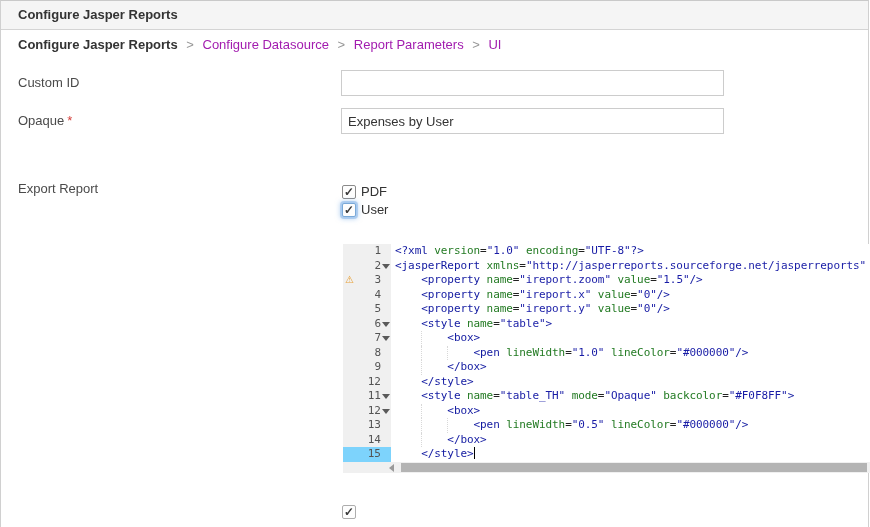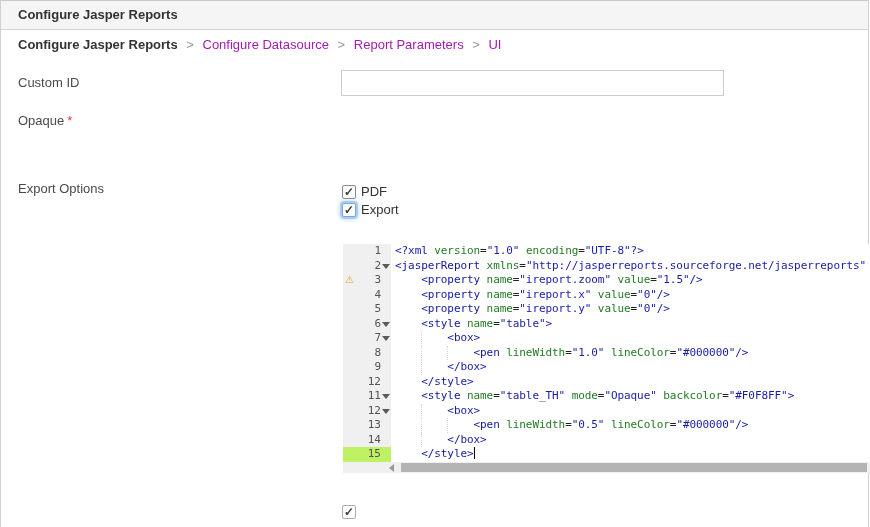--- a/index.html
+++ b/index.html
@@ -30,21 +30,21 @@
   .cb.checked:after{content:"\2713";position:absolute;left:1px;top:-1px;
     font-size:12px;line-height:14px;font-weight:bold;color:#3a3a3a;}
   .cb.focused{border-color:#7aa9d8;
     box-shadow:0 0 0 2px rgba(125,175,230,.45),0 0 5px 2px rgba(125,175,230,.55);}
   .cb-light{border-color:#adadad;}
   .cb-label{margin-left:5px;}
   
   .editor{position:absolute;left:342px;top:243px;width:527px;height:218px;background:#fff;overflow:hidden;cursor:text;}
   .gutter{position:absolute;left:0;top:0;width:48px;height:100%;background:#f0f0f0;}
   .gcell{position:relative;height:14.5px;}
-  .gcell.active{background:#bef264;}
+  .gcell.active{background:#7dd3fc;}
   .lnum{position:absolute;right:10px;top:0;font-family:"DejaVu Sans Mono",monospace;
     font-size:11px;line-height:14.5px;color:#545454;}
   .fold{position:absolute;right:1px;top:5px;width:0;height:0;cursor:pointer;
     border-left:4px solid transparent;border-right:4px solid transparent;border-top:5px solid #5a5a5a;}
   .warn{position:absolute;left:2px;top:0;font-family:"DejaVu Sans",sans-serif;
     font-size:10px;line-height:14.5px;color:#e8a33d;}
   .codearea{position:absolute;left:48px;top:0;right:0;height:100%;overflow:hidden;
     font-family:"DejaVu Sans Mono",monospace;font-size:11px;letter-spacing:-0.08px;}
   .code-line{position:relative;height:14.5px;line-height:14.5px;white-space:pre;padding-left:4px;}
   .iguide{position:absolute;top:0;height:100%;width:0;border-left:1px dotted #d8d8d8;}
@@ -70,28 +70,29 @@
     <span class="sep">&gt;</span>
     <span class="crumb">Report Parameters</span>
     <span class="sep">&gt;</span>
     <span class="crumb">UI</span>
   </nav>
 
   <label class="flabel" style="top:69px;line-height:26px;">Custom ID</label>
   <input class="tinput" style="top: 69px;" type="text" value="">
 
   <label class="flabel" style="top:107px;line-height:26px;"><span>Opaque</span><span class="req">*</span></label>
+  <input class="tinput" style="top: 107px;" type="text" value="Expenses by User">
 
 
-  <label class="flabel" style="top:181px;line-height:14px;">Export Options</label>
+  <label class="flabel" style="top:181px;line-height:14px;">Export Report</label>
   <div class="cbrow" style="top:183px;">
     <span class="cb checked"></span><span class="cb-label">PDF</span>
   </div>
   <div class="cbrow" style="top:201px;">
-    <span class="cb checked focused"></span><span class="cb-label">Export</span>
+    <span class="cb checked focused"></span><span class="cb-label">User</span>
   </div>
 
 
   <div class="editor">
     <div class="gutter">
         <div class="gcell">
           <span class="lnum">1</span>
         </div>
         <div class="gcell">
           <span class="lnum">2</span>

